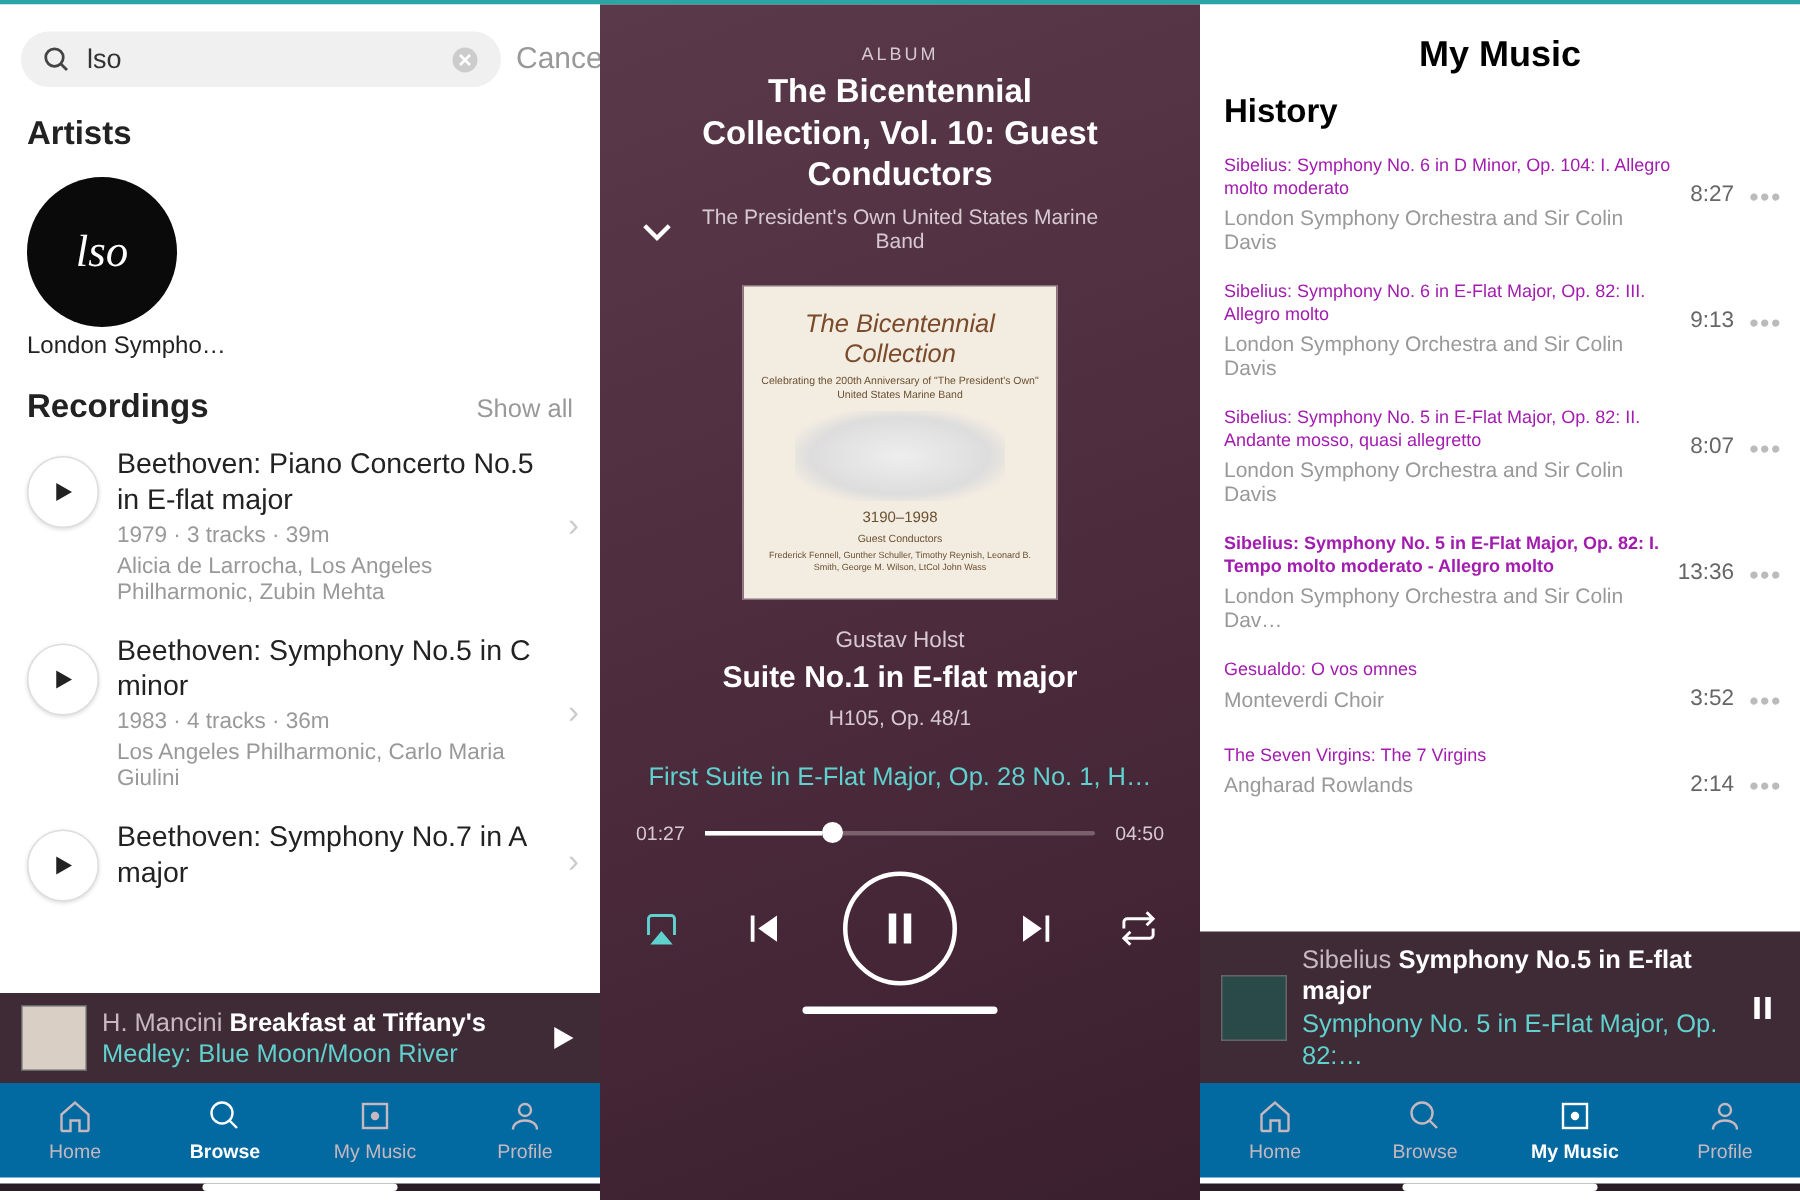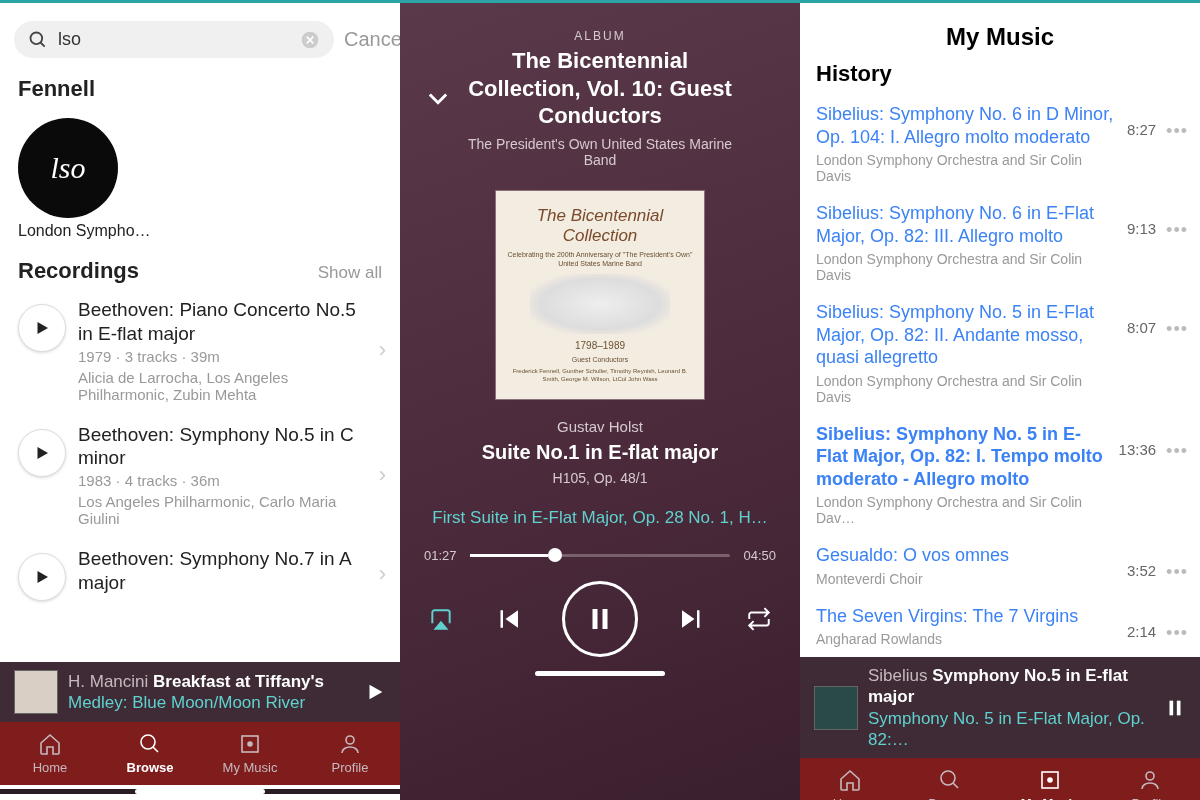--- a/index.html
+++ b/index.html
@@ -27,29 +27,29 @@
 .rec-artists{color:#999;font-size:15px;margin-top:4px}
 .chev{color:#ccc;font-size:22px;align-self:center}
 
 
 .mini{display:flex;align-items:center;background:#3e2b35;color:#fff;padding:8px 14px;gap:10px}
 .mini-art{width:44px;height:44px;background:#d9cfc4;border:1px solid #666}
 .mini-txt{flex:1;font-size:17px;line-height:1.25}
 .mini .a{color:#c7b8bf}
 .mini .b{color:#fff;font-weight:600}
 .mini .c{color:#5fd1cf}
-.tabbar{display:flex;background:#7f1d1d;color:#c6b8bf}
+.tabbar{display:flex;background:#0369a1;color:#c6b8bf}
 .tab{flex:1;display:flex;flex-direction:column;align-items:center;gap:4px;padding:10px 0;font-size:13px}
 .tab.active{color:#fff;font-weight:600}
 .home-ind{height:5px;width:130px;background:#fff;border-radius:3px;margin:4px auto 6px}
 .tab .ico{width:24px;height:24px}
 .bottom-stack{margin-top:auto}
 
 
-.np-top{display:flex;align-items:center;padding:26px 24px 4px;gap:10px}
+.np-top{display:flex;align-items:flex-end;padding:26px 24px 4px;gap:10px}
 .np-center{flex:1;text-align:center}
 .lbl-album{letter-spacing:2px;font-size:12px;color:#d7c9d0}
 .np-title{font-size:22px;font-weight:600;margin-top:4px;line-height:1.25}
 .np-sub{font-size:14px;color:#d7c9d0;margin-top:6px}
 .cover{width:210px;height:210px;background:#f3ece1;margin:18px auto 12px;border:1px solid #8a6f7c;display:flex;flex-direction:column;align-items:center;justify-content:center;color:#7a4a2a;font-family:serif;text-align:center;padding:10px}
 .cover .t1{font-style:italic;font-size:17px}
 .cover .t2{font-size:7px;color:#6b5030;margin-top:4px;line-height:1.3}
 .cover .house{height:60px;width:140px;background:radial-gradient(ellipse at center,#eee 0%,#ddd 60%,#f3ece1 80%);margin:6px 0}
 .cover .yrs{font-size:10px;color:#6b5030}
 .composer{text-align:center;color:#d7c9d0;font-size:15px;margin-top:6px}
@@ -63,21 +63,21 @@
 .controls{display:flex;align-items:center;justify-content:space-between;padding:10px 28px 14px}
 .cbtn{color:#fff;display:flex;align-items:center;justify-content:center}
 .bigplay{width:76px;height:76px;border:3px solid #fff;border-radius:50%;display:flex;align-items:center;justify-content:center}
 .home-ind2{height:5px;width:130px;background:#fff;border-radius:3px;margin:0 auto 8px}
 
 
 .p3-title{text-align:center;font-size:24px;font-weight:700;padding:20px 0 10px}
 .p3-sec{font-size:22px;font-weight:700;padding:0 16px 8px}
 .hist{padding:8px 12px 10px 16px;display:flex;gap:10px;align-items:flex-start}
 .hist-body{flex:1}
-.hist-title{font-size:18px;color:#3b82f6;line-height:1.25}
+.hist-title{font-size:12px;color:#a21caf;line-height:1.25}
 .hist-title.cur{font-weight:700}
 .hist-art{color:#999;font-size:14px;margin-top:4px}
 .hist-dur{color:#666;font-size:15px;margin-top:18px}
 .dots{color:#bbb;font-size:18px;letter-spacing:1px;margin-top:18px}
 
 svg{display:block}
 </style>
 </head>
 <body>
 
@@ -92,21 +92,21 @@
           </svg>
       <input class="search-q" value="lso" style="">
       <svg width="20" height="20" viewBox="0 0 24 24">
             <circle cx="12" cy="12" r="10" fill="#ccc"></circle>
             <path d="M8 8l8 8M16 8l-8 8" stroke="#fff" stroke-width="2"></path>
           </svg>
     </div>
     <span class="cancel">Cancel</span>
   </div>
 
-  <div class="sec-h">Fennell</div>
+  <div class="sec-h">Artists</div>
   <div class="artist-circle">lso</div>
   <div class="artist-name">London Sympho…</div>
 
   <div class="rec-head">
     <span class="sec-h" style="padding:0">Recordings</span>
     <span class="showall">Show all</span>
   </div>
 
   <div id="rec-list">
         <div class="rec">
@@ -214,21 +214,21 @@
       <div class="np-title">The Bicentennial Collection, Vol. 10: Guest Conductors</div>
       <div class="np-sub">The President's Own United States Marine Band</div>
     </div>
     <div style="width:28px"></div>
   </div>
 
   <div class="cover">
     <div class="t1">The Bicentennial Collection</div>
     <div class="t2">Celebrating the 200th Anniversary of "The President's Own" United States Marine Band</div>
     <div class="house"></div>
-    <div class="yrs">1798–1989</div>
+    <div class="yrs">3190–1998</div>
     <div class="t2">Guest Conductors</div>
     <div class="t2" style="font-size:6px">Frederick Fennell, Gunther Schuller, Timothy Reynish, Leonard B. Smith, George M. Wilson, LtCol John Wass</div>
   </div>
 
   <div class="composer">Gustav Holst</div>
   <div class="work">Suite No.1 in E-flat major</div>
   <div class="catalog">H105, Op. 48/1</div>
   <div class="track">First Suite in E-Flat Major, Op. 28 No. 1, H…</div>
 
   <div class="prog-row">

